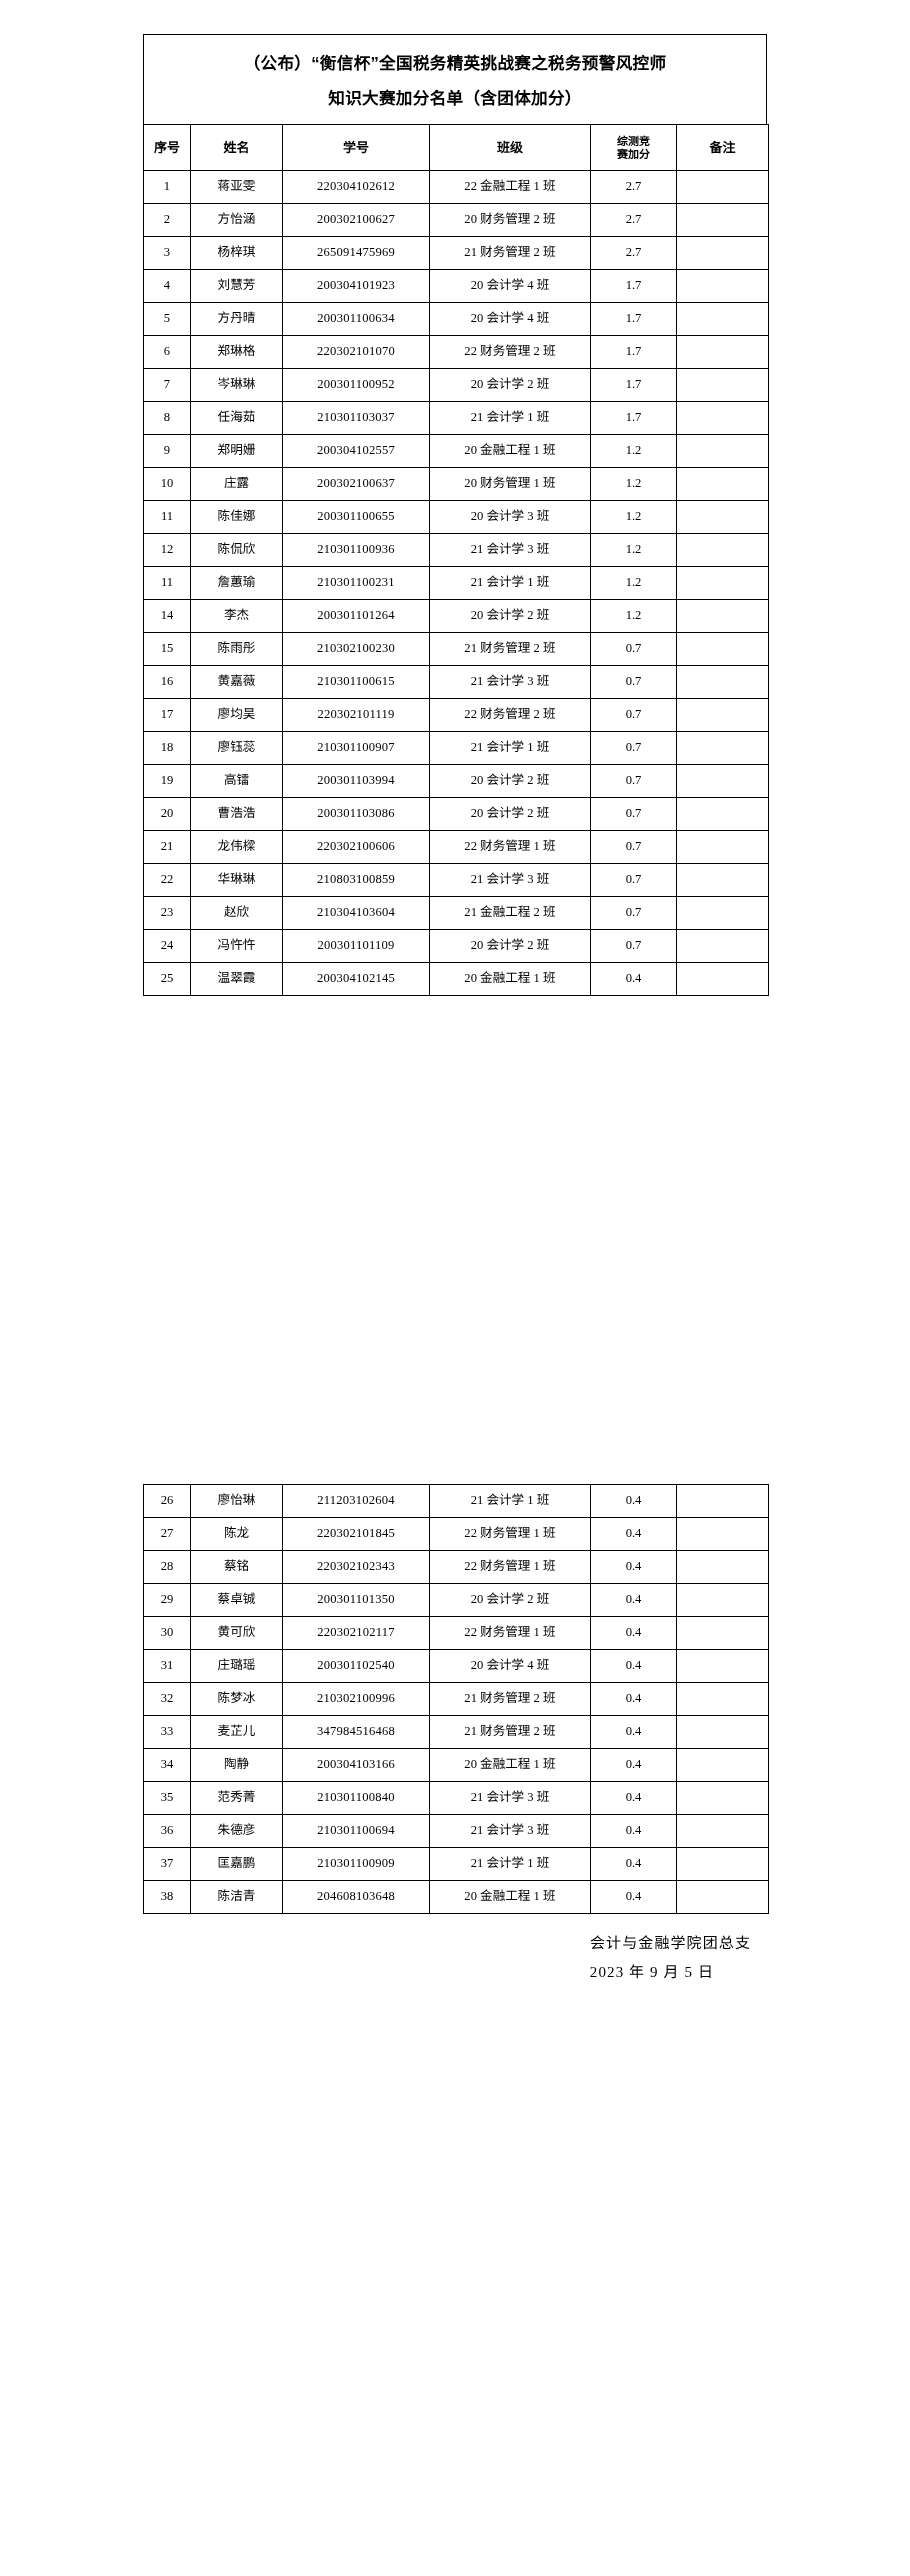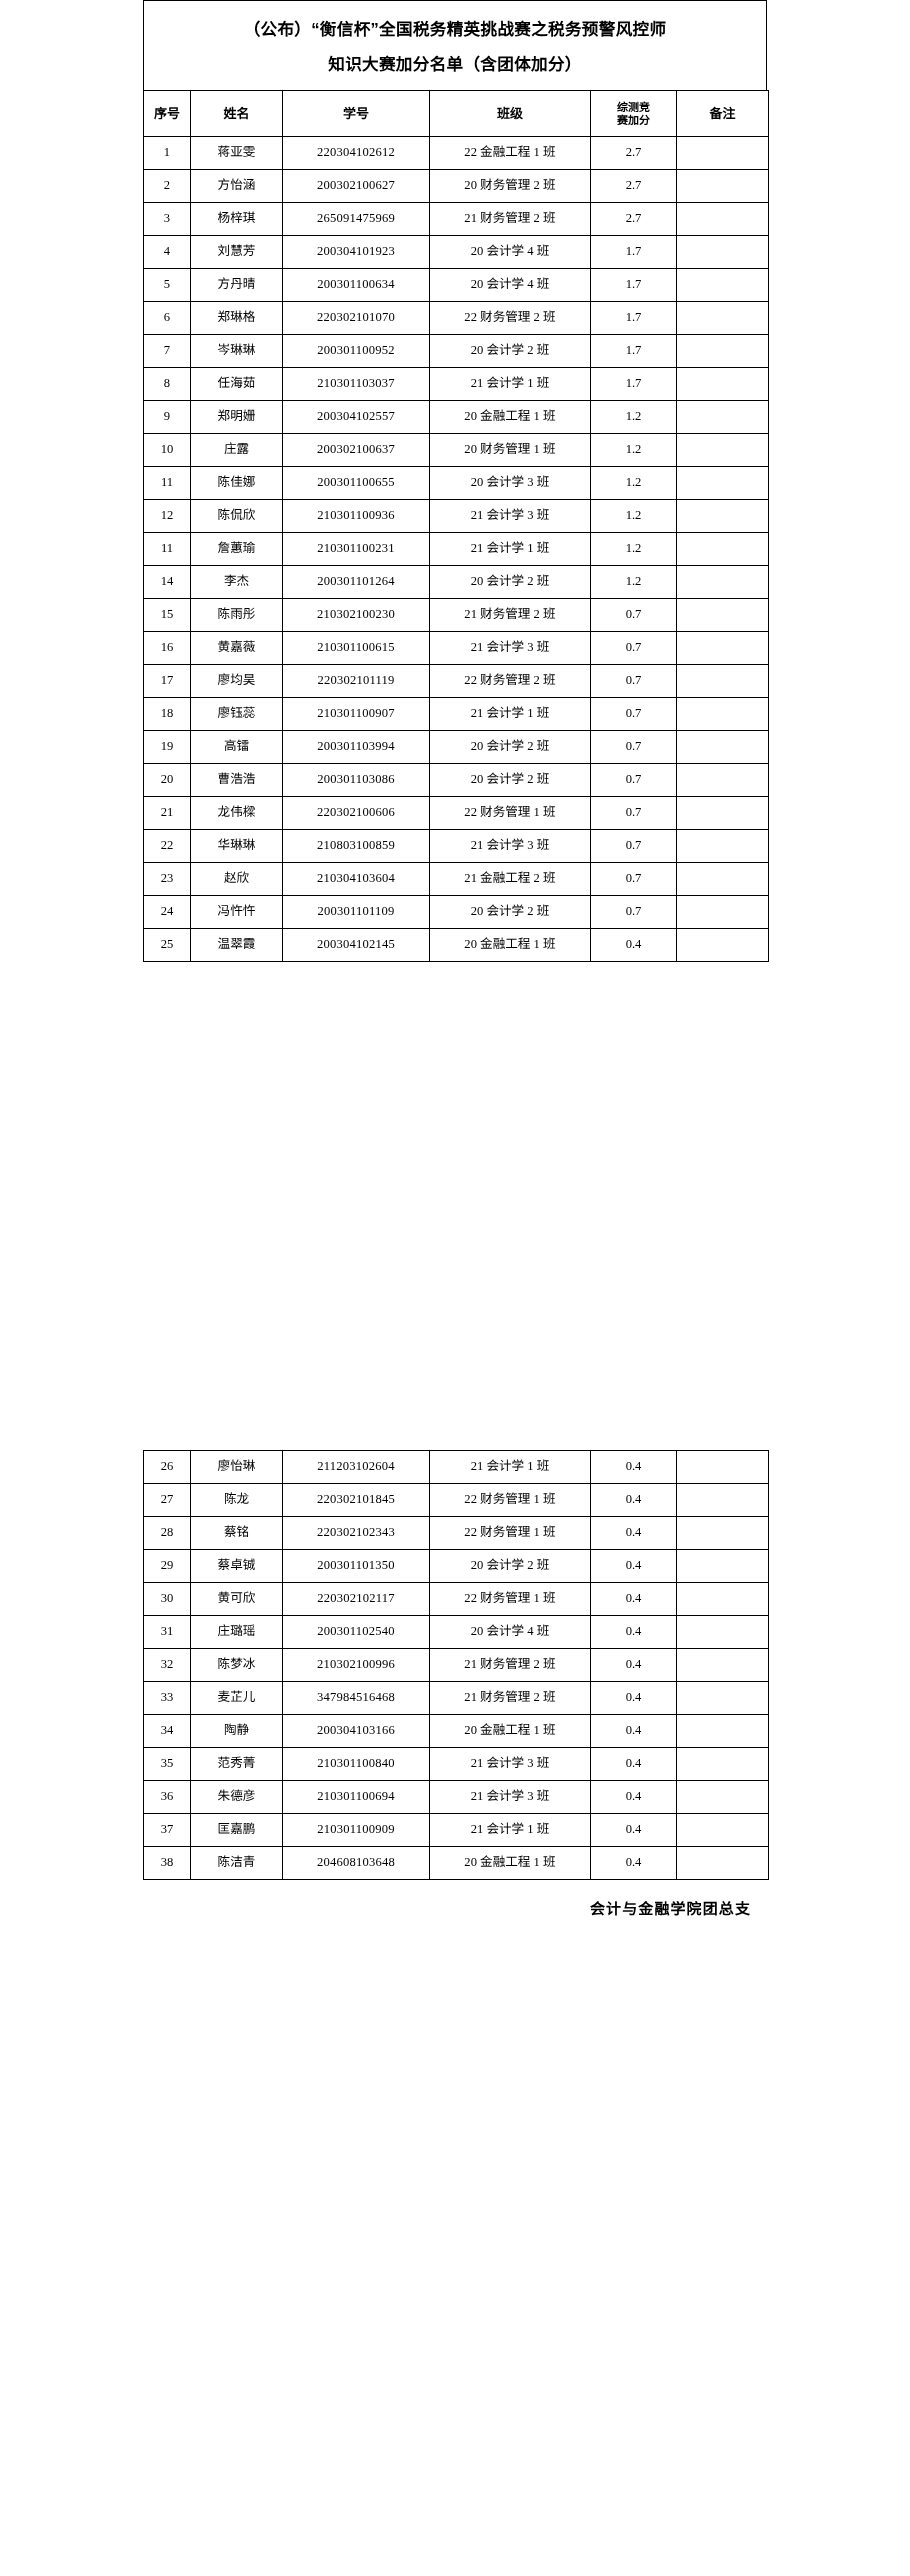--- a/index.html
+++ b/index.html
@@ -14,20 +14,21 @@
     position: relative;
     font-family: "Liberation Serif", "DejaVu Serif", serif;
     color: #000000;
     overflow: hidden;
   }
 
   .page {
     position: absolute;
     left: 0;
     width: 910px;
+    margin-top: 34px;
   }
 
   #page-one { top: 0; }
   #page-two { top: 1450px; }
 
   .sheet {
     width: 624px;
     margin: 0 auto;
   }
 
@@ -99,21 +100,20 @@
     padding-top: 15px;
     text-align: right;
     padding-right: 16px;
     box-sizing: border-box;
   }
   .sign-line {
     font-size: 15px;
     letter-spacing: 1.1px;
     line-height: 1.9;
     white-space: nowrap;
-    font-weight: bold;
   }
   .sign-date {
     font-size: 15px;
     letter-spacing: 1.1px;
     line-height: 1.9;
     padding-right: 37px;
     white-space: nowrap;
   }
 </style>
 </head>
@@ -471,17 +471,18 @@
             <td class="cell-sid">204608103648</td>
             <td class="cell-class">20 金融工程 1 班</td>
             <td class="cell-score">0.4</td>
             <td class="cell-note"></td>
           </tr>
         </tbody>
     </table>
 
     <div class="signature">
       <div class="sign-line">会计与金融学院团总支</div>
+      <div class="sign-date">2023 年 9 月 5 日</div>
     </div>
 
   </div>
 </div>
 
 
 </body></html>

